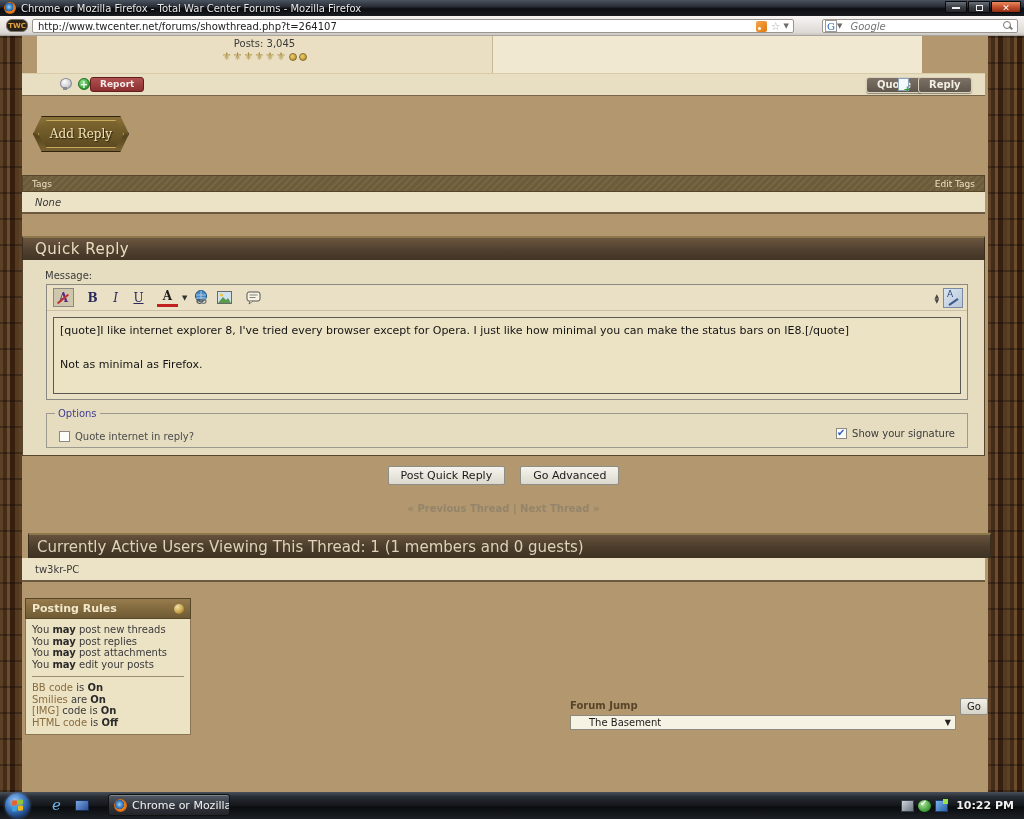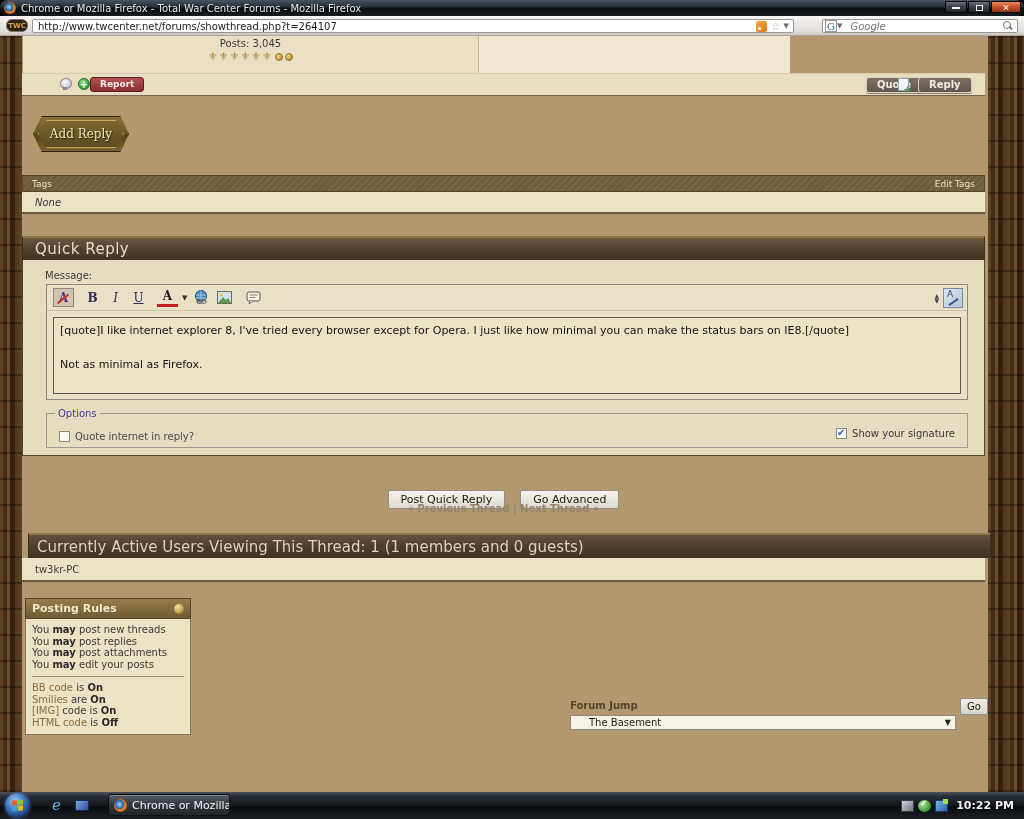--- a/index.html
+++ b/index.html
@@ -2,21 +2,21 @@
 <html><head>
 <meta charset="utf-8">
 <style>
   * { margin:0; padding:0; box-sizing:border-box; }
   html,body { width:1024px; height:819px; overflow:hidden; }
   body { position:relative; font-family:"DejaVu Sans","Liberation Sans",sans-serif; background:#000; }
 
   
   #titlebar { position:absolute; top:0; left:0; width:1024px; height:16px;
     background:linear-gradient(180deg,#4a5361 0%,#2a2f37 40%,#0c0e12 55%,#181b20 100%);
-    display:flex; align-items:center; padding-left:4px;border-radius:8px; }
+    display:flex; align-items:center; padding-left:4px; }
   .ff-ico { width:12px; height:12px; border-radius:50%; flex:0 0 auto;
     background:radial-gradient(circle at 42% 42%, #9cd2f7 0%, #3d7fc1 30%, #2b5d94 44%, rgba(0,0,0,0) 46%),
                radial-gradient(circle at 50% 50%, #f7a23b 0%, #e2761b 55%, #a34c0c 100%); }
   .win-title { color:#e9e9e9; font-size:10px; margin-left:5px; white-space:nowrap; text-shadow:0 1px 1px #000; }
   .win-btns { position:absolute; right:3px; top:1px; display:flex; }
   .wbtn { width:22px; height:12px; margin-left:1px; border:1px solid #0a0a0a; border-radius:0 0 2px 2px;
     background:linear-gradient(180deg,#6a6f78,#3a3e45 50%,#23262b); position:relative; }
   .wbtn.close { width:30px; background:linear-gradient(180deg,#e98a5f,#c4502c 50%,#8f2f16); }
   .wbtn .g-min { position:absolute; left:6px; bottom:3px; width:8px; height:2px; background:#f2f2f2; }
   .wbtn .g-max { position:absolute; left:7px; top:3px; width:7px; height:6px; border:1px solid #f2f2f2; }
@@ -47,21 +47,21 @@
   .mag-ico::after { content:""; position:absolute; left:6px; top:6px; width:4px; height:1.5px; background:#7a756d; transform:rotate(45deg); }
 
   
   #page { position:absolute; top:36px; left:0; width:1024px; height:756px;
     background:
       repeating-linear-gradient(180deg, rgba(0,0,0,.28) 0 2px, rgba(0,0,0,0) 2px 26px),
       repeating-linear-gradient(90deg, #5d4026 0 3px, #432c18 3px 7px, #6e4c2e 7px 10px, #371f10 10px 15px, #553a22 15px 19px); }
   #content { position:absolute; left:22px; top:0; width:966px; height:756px; background:#b3976f; }
 
   
-  .post-row1 { position:absolute; top:0; left:1px; width:767px; height:37px; display:flex; }
+  .post-row1 { position:absolute; top:0; left:15px; width:885px; height:37px; display:flex; }
   .pr1-left { width:456px; height:100%; background:#eadfc3; border-right:1px solid #c6b astronomy; border-right:1px solid #c6b890; text-align:center; }
   .pr1-right { flex:1; height:100%; background:#f1e8d2; }
   .posts-count { font-size:10px; color:#3a3a3a; padding-top:2px; }
   .rep-row { margin-top:2px; font-size:11px; color:#a98f3e; letter-spacing:1px; line-height:12px; }
   .rep-dot { display:inline-block; width:8px; height:8px; border-radius:50%; vertical-align:middle;
     background:radial-gradient(circle at 35% 35%, #e8cf7a, #c9a43c 60%, #8a6f2a); border:1px solid #8a6f2a; margin-left:2px; }
   .post-row2 { position:absolute; top:37px; left:0; width:963px; height:23px; background:#e8dec2;
     border-top:1px solid #d8cba8; border-bottom:1px solid #7a6648; }
   .bulb-ico { position:absolute; left:38px; top:4px; width:10px; height:12px; }
   .bulb-ico::before { content:""; position:absolute; left:0; top:0; width:10px; height:9px; border-radius:50%;
@@ -131,21 +131,21 @@
     background:#ece2c4; font-size:11px; color:#141414; padding:4px 6px; white-space:pre-wrap; line-height:1.55;
     overflow:hidden; font-family:"DejaVu Sans",sans-serif; }
   .opts { position:absolute; left:23px; top:148px; width:922px; height:40px; border:1px solid #9a9a8e; }
   .opts legend { font-size:10px; color:#3f3f8f; margin-left:8px; padding:0 3px; }
   .opt-left { position:absolute; left:12px; top:12px; font-size:10px; color:#4a4a4a; display:flex; align-items:center; }
   .opt-right { position:absolute; right:12px; top:9px; font-size:10px; color:#3a3a3a; display:flex; align-items:center; }
   .cbox { width:11px; height:11px; border:1px solid #8a8a82; background:#fdfdf8; margin-right:5px; position:relative; }
   .cbox.checked::after { content:"✔"; position:absolute; left:0px; top:-2px; color:#2a5cc8; font-size:10px; }
 
   
-  .btn-row { position:absolute; top:428px; left:0; width:963px; text-align:center;margin-top:24px; }
+  .btn-row { position:absolute; top:428px; left:0; width:963px; text-align:center; }
   .sys-btn { display:inline-block; margin:0 5px; padding:2px 12px; font-size:11px; color:#1a1a1a;
     background:linear-gradient(180deg,#f6f4ee,#dcd8cc); border:1px solid #8e8e88; border-radius:2px;
     font-family:"DejaVu Sans",sans-serif; }
 
   .prevnext { position:absolute; top:467px; left:0; width:963px; text-align:center; font-size:10px;
     font-weight:bold; color:#93846a; }
   .prevnext a { color:#93846a; text-decoration:none; }
 
   
   .au-head { position:absolute; top:497px; left:0; width:963px; height:25px;

